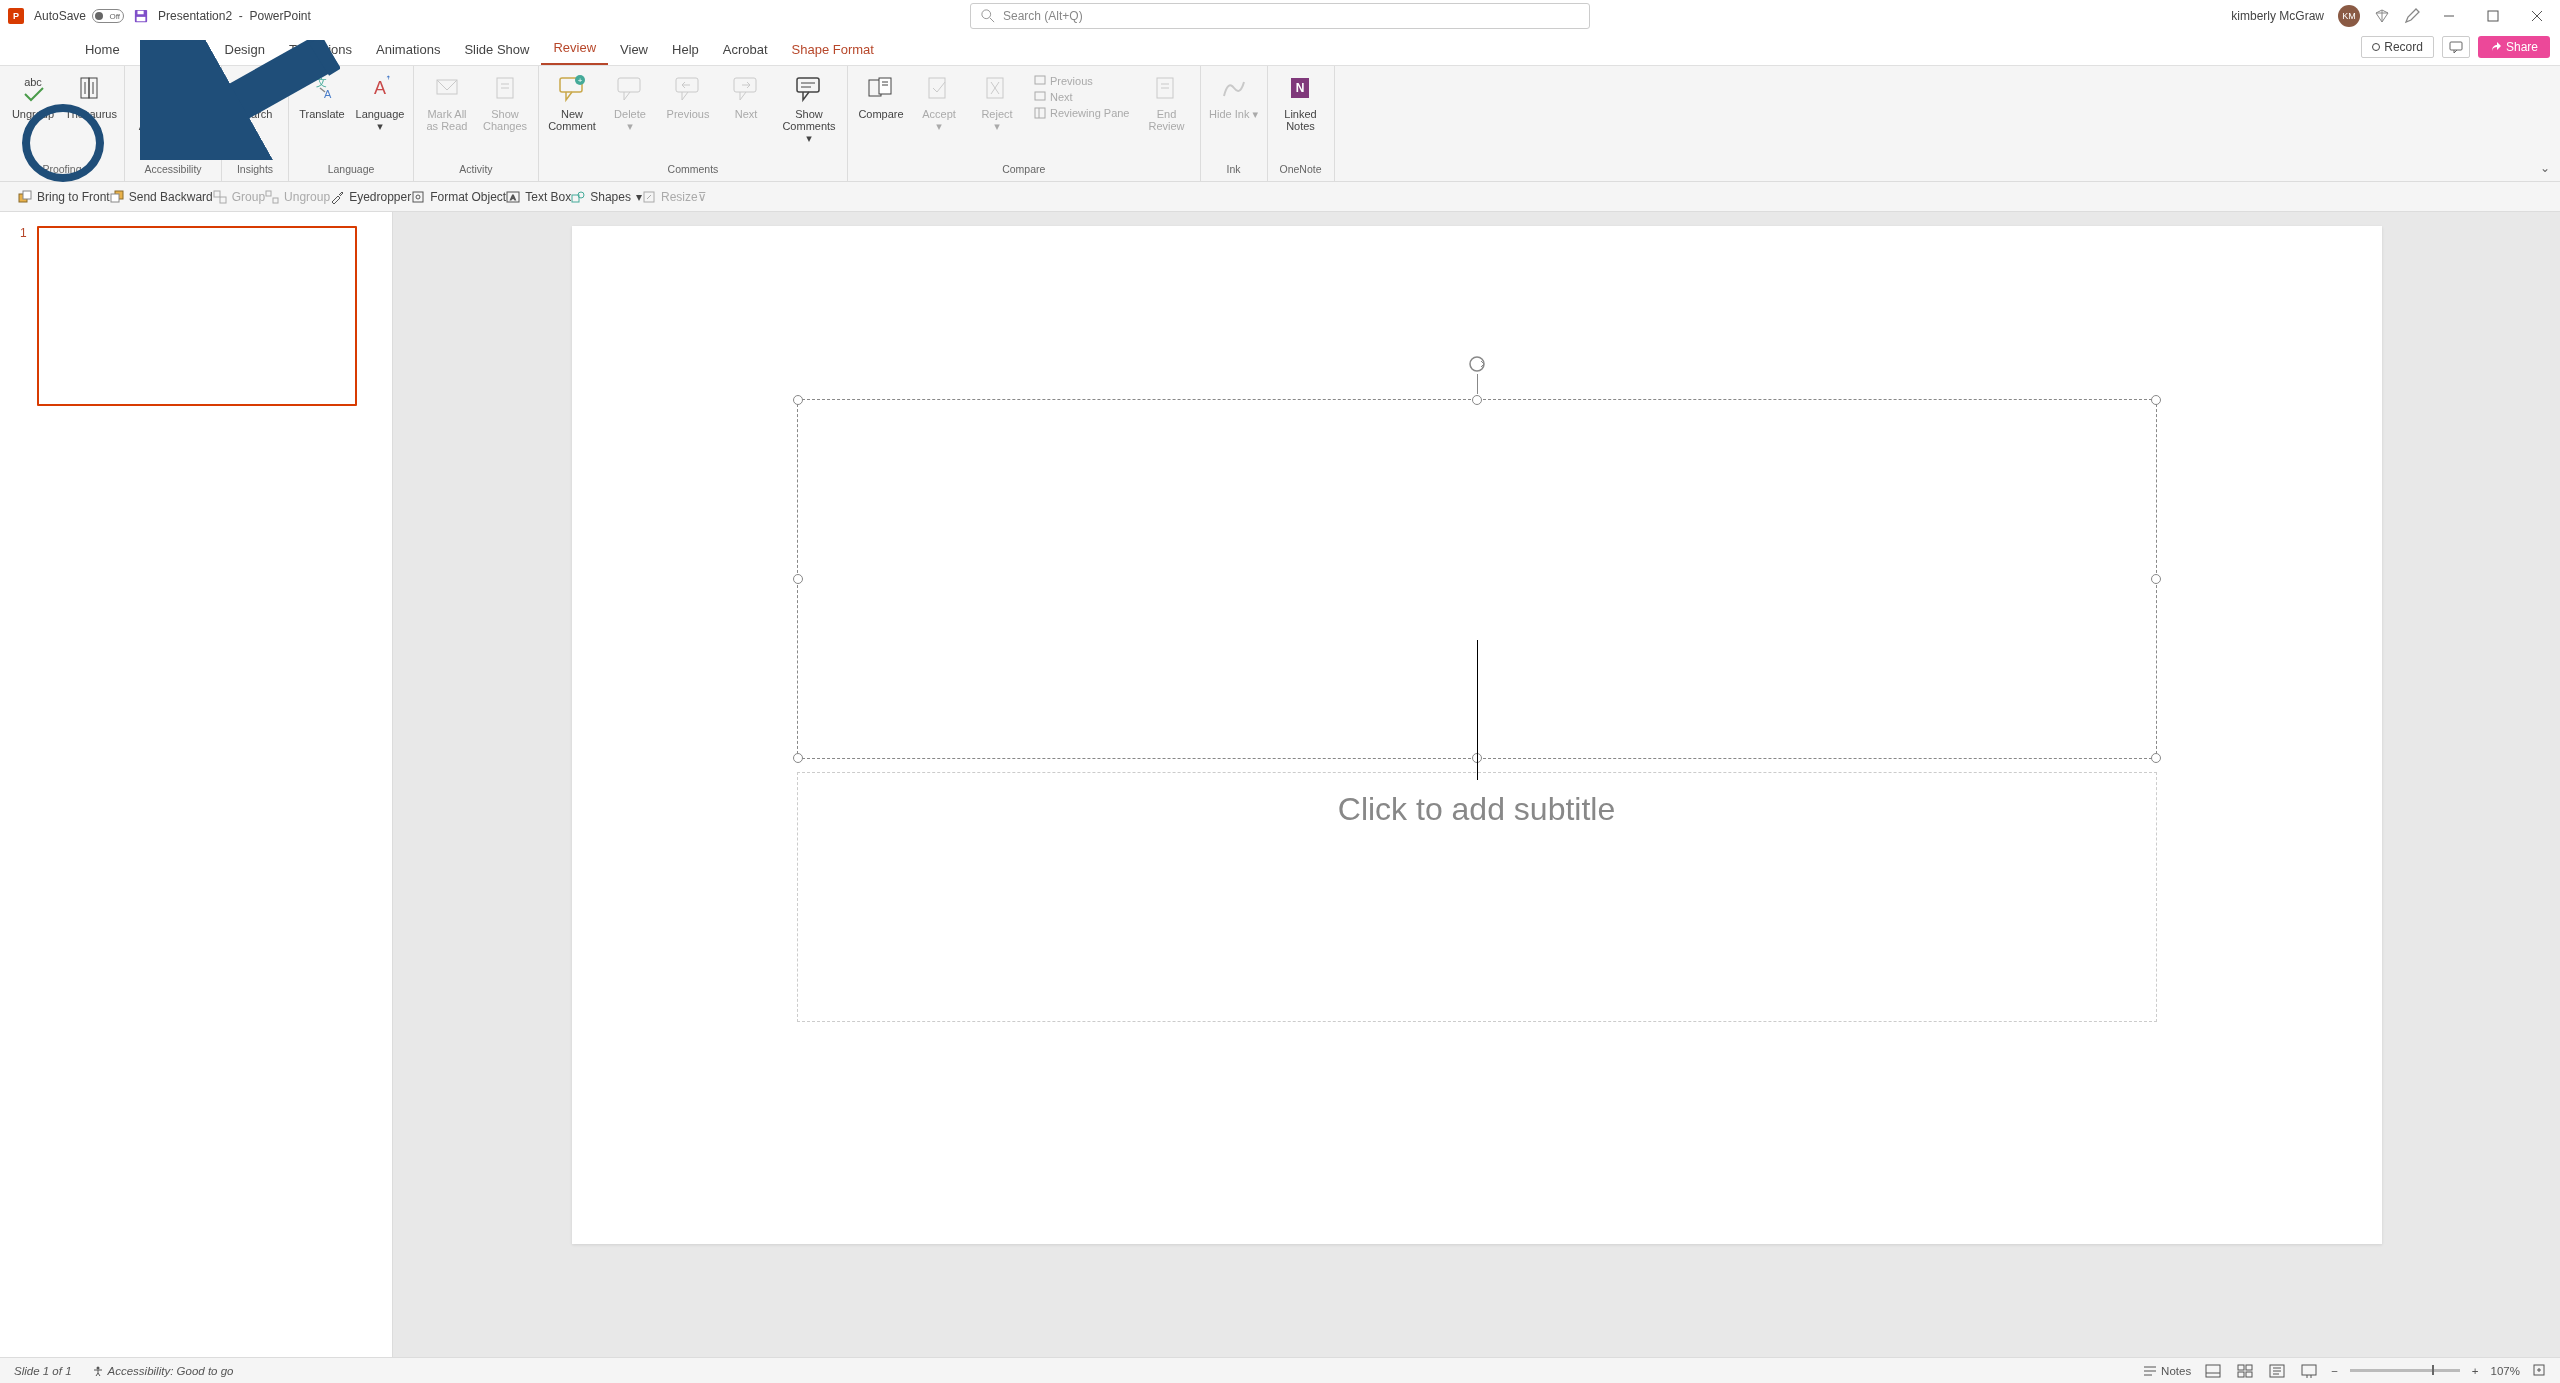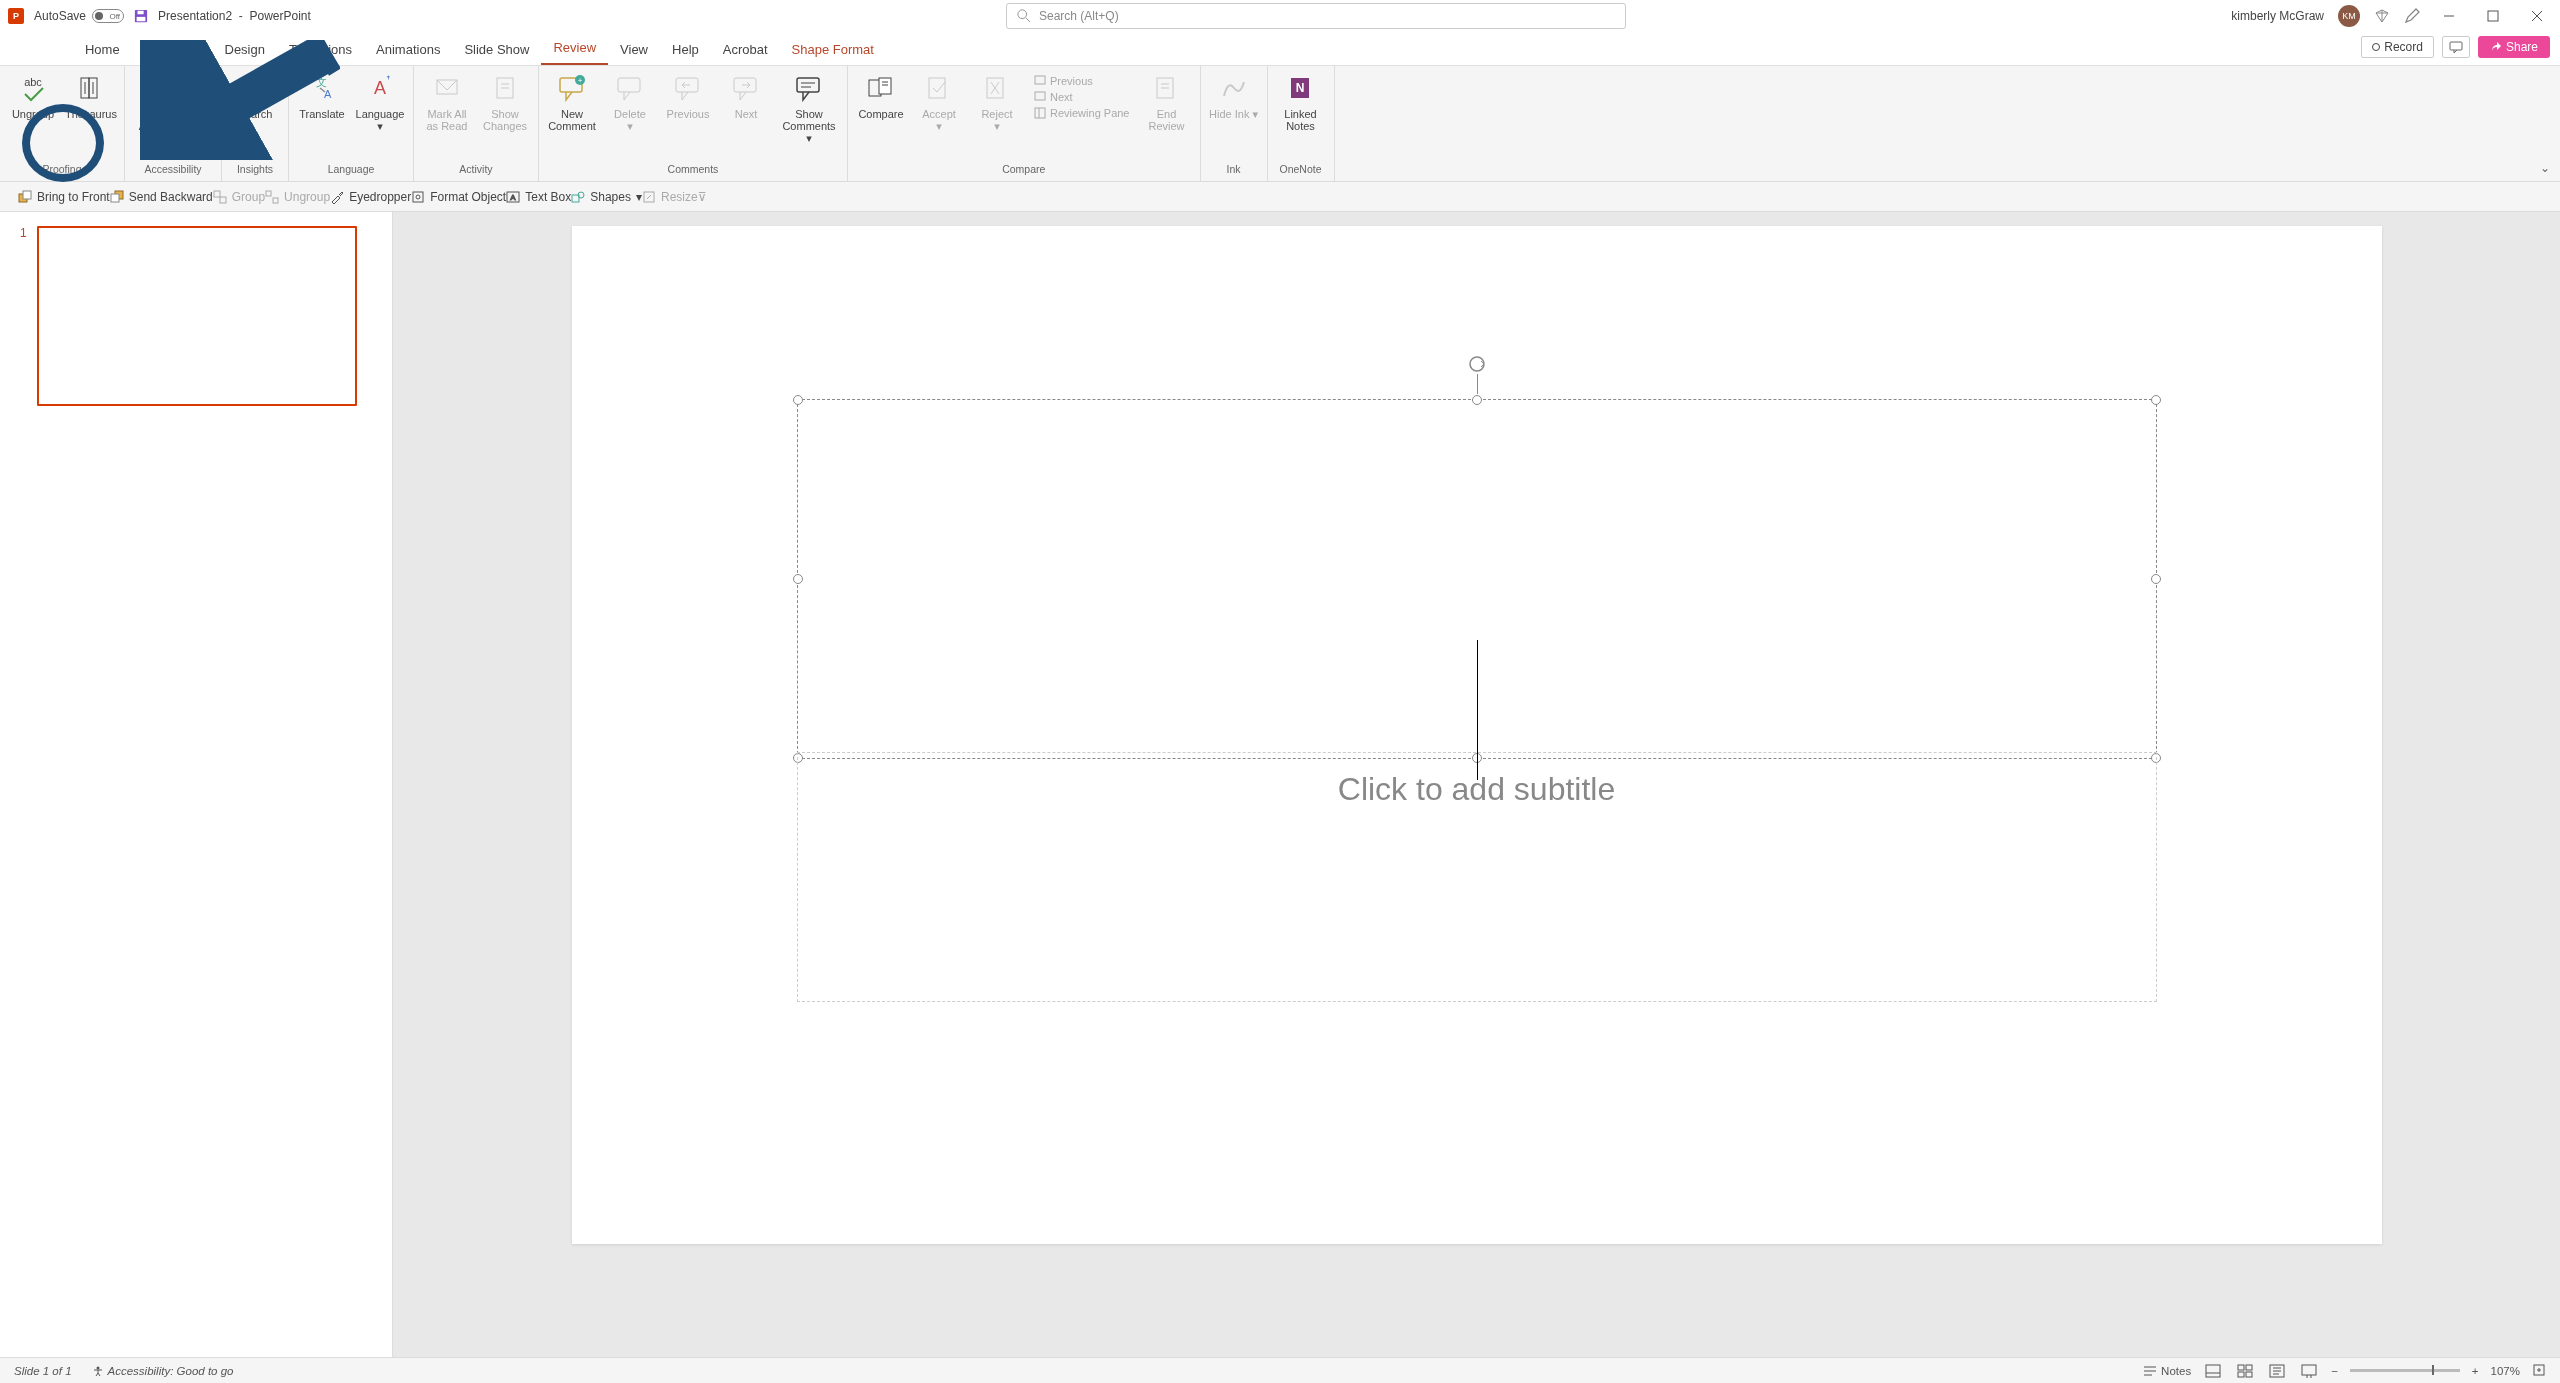--- a/index.html
+++ b/index.html
@@ -6,21 +6,21 @@
 body { background: #fff; width: 2560px; height: 1383px; overflow: hidden; position: relative; }
 
 
 .title-bar { height: 32px; background: #fff; display: flex; align-items: center; padding: 0 8px; font-size: 12px; color: #444; position: relative; }
 .app-icon { width: 16px; height: 16px; background: #d83b01; border-radius: 2px; color: #fff; font-size: 9px; display: flex; align-items: center; justify-content: center; font-weight: bold; margin-right: 10px; }
 .autosave-wrap { display: flex; align-items: center; gap: 6px; margin-right: 10px; }
 .autosave-toggle { width: 32px; height: 14px; border: 1px solid #888; border-radius: 8px; position: relative; display: flex; align-items: center; justify-content: flex-end; padding-right: 3px; font-size: 8px; color: #666; }
 .autosave-toggle::before { content: ""; width: 8px; height: 8px; background: #666; border-radius: 50%; position: absolute; left: 2px; }
 .save-icon { width: 14px; height: 14px; fill: #7f4fc9; margin-right: 10px; }
 .doc-name { color: #444; }
-.search-wrap { position: absolute; left: 50%; transform: translateX(-50%); width: 620px; height: 26px; background: #fff; border: 1px solid #ccc; border-radius: 3px; display: flex; align-items: center; padding: 0 10px; color: #888; font-size: 12px; margin-left: 36px; }
+.search-wrap { position: absolute; left: 50%; transform: translateX(-50%); width: 620px; height: 26px; background: #fff; border: 1px solid #ccc; border-radius: 3px; display: flex; align-items: center; padding: 0 10px; color: #888; font-size: 12px; }
 .search-icon { width: 14px; height: 14px; fill: #888; margin-right: 8px; }
 .title-right { position: absolute; right: 8px; display: flex; align-items: center; gap: 14px; }
 .user-name { font-size: 12px; color: #444; }
 .user-avatar { width: 22px; height: 22px; background: #8a5a44; border-radius: 50%; color: #fff; font-size: 9px; display: flex; align-items: center; justify-content: center; }
 .win-btn { width: 30px; height: 20px; display: flex; align-items: center; justify-content: center; color: #555; font-size: 12px; }
 .win-btn svg { width: 12px; height: 12px; fill: none; stroke: #555; stroke-width: 1; }
 
 
 .ribbon-tabs { height: 34px; background: #fff; display: flex; align-items: flex-end; padding-left: 28px; font-size: 13px; color: #444; border-bottom: 1px solid #e0e0e0; position: relative; }
 .tab { padding: 6px 12px 8px; cursor: pointer; }
@@ -73,21 +73,21 @@
 .h-bl { bottom: -5px; left: -5px; }
 .h-br { bottom: -5px; right: -5px; }
 .h-ml { top: 50%; left: -5px; margin-top: -5px; }
 .h-mr { top: 50%; right: -5px; margin-top: -5px; }
 .h-tc { top: -5px; left: 50%; margin-left: -5px; }
 .h-bc { bottom: -5px; left: 50%; margin-left: -5px; }
 .rotate-handle { position: absolute; top: -46px; left: 50%; margin-left: -10px; width: 20px; height: 20px; }
 .rotate-handle::after { content: ""; position: absolute; top: 20px; left: 50%; width: 1px; height: 20px; background: #888; }
 .cursor-line { position: absolute; top: 240px; left: 50%; width: 1px; height: 140px; background: #000; }
 
-.subtitle-box { position: absolute; left: 225px; top: 526px; width: 1360px; height: 250px; border: 1px dashed #ccc; padding: 18px 20px; }
+.subtitle-box { position: absolute; left: 225px; top: 546px; width: 1360px; height: 250px; border: 1px dashed #ccc; padding: 18px 20px; }
 .subtitle-text { font-size: 32px; color: #888; text-align: center; }
 
 
 .status-bar { position: absolute; bottom: 0; left: 0; right: 0; height: 26px; background: #f5f5f5; border-top: 1px solid #dcdcdc; display: flex; align-items: center; padding: 0 14px; font-size: 11.5px; color: #555; justify-content: space-between; }
 .status-left { display: flex; gap: 20px; align-items: center; font-style: italic; }
 .status-right { display: flex; align-items: center; gap: 12px; }
 .view-btn { width: 20px; height: 16px; display: flex; align-items: center; justify-content: center; }
 .zoom-slider { width: 110px; height: 3px; background: #bbb; position: relative; }
 .zoom-slider::after { content: ""; width: 2px; height: 10px; background: #666; position: absolute; left: 75%; top: -4px; }
 .acc-item { display: flex; align-items: center; gap: 4px; }

